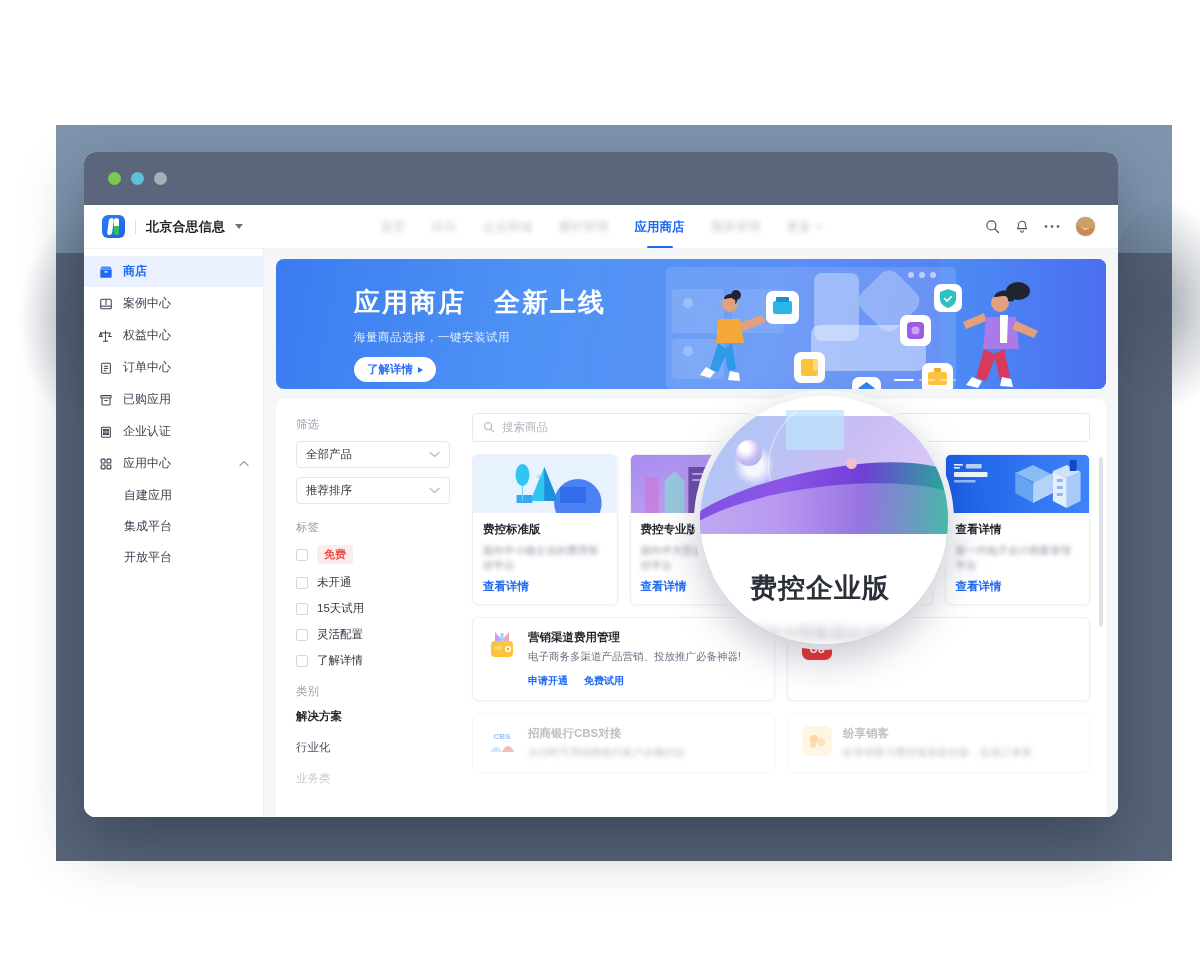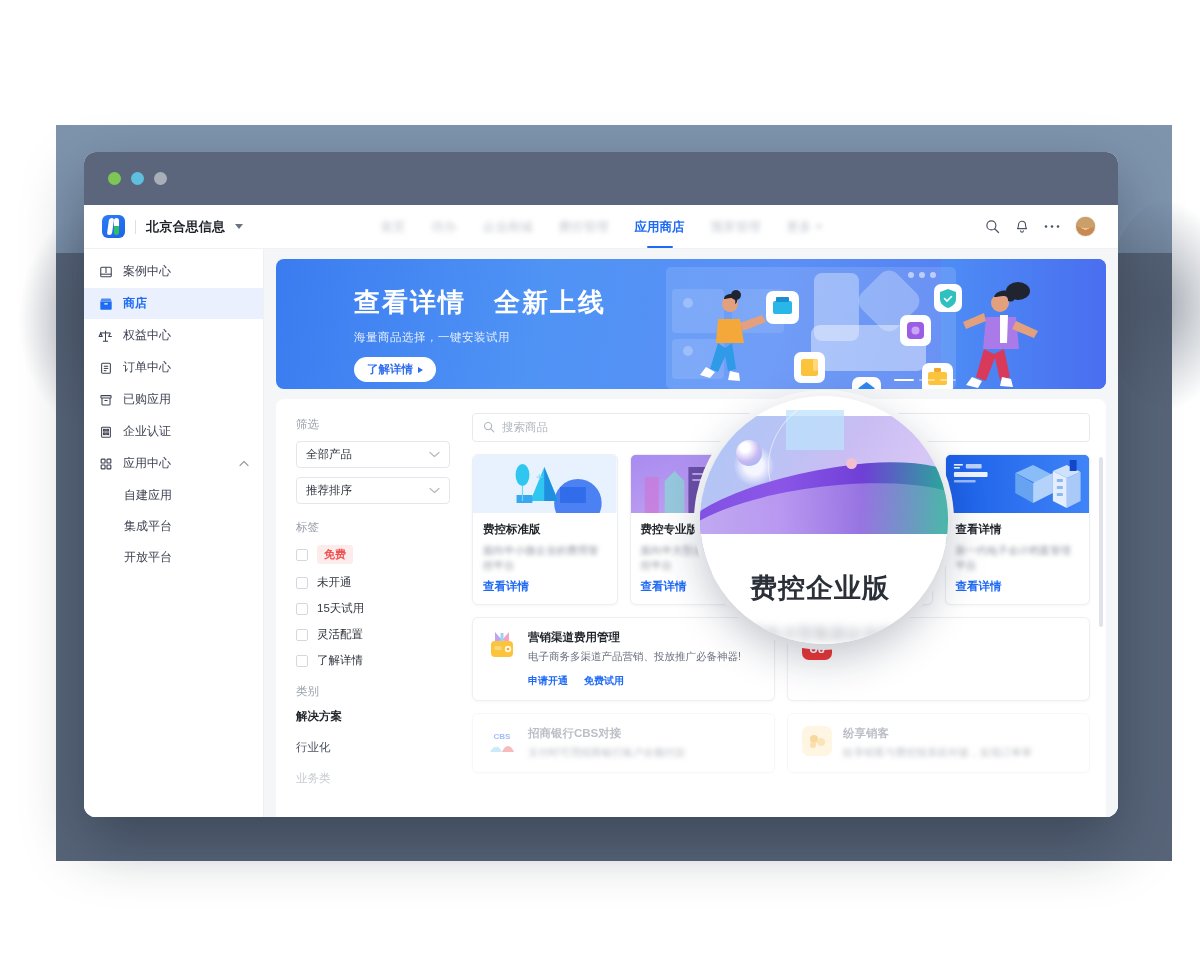--- a/index.html
+++ b/index.html
@@ -337,40 +337,40 @@
             </svg>
         </span>
         <span class="avatar"></span>
       </div>
     </div>
 
     <div class="appbody">
 
       <div class="sidebar">
 
+        <div class="side-item active">
+          <span class="side-icon">
+            <svg width="14" height="14" viewBox="0 0 16 16">
+                <path d="M1.5 5h13v8.5a1 1 0 01-1 1h-11a1 1 0 01-1-1V5z" fill="#1f6af5"></path>
+                <path d="M1.5 5l1.3-3.2h10.4L14.5 5z" fill="#4d8bf8"></path>
+                <rect x="6" y="7" width="4" height="1.6" rx=".6" fill="#fff"></rect>
+              </svg>
+          </span>
+          <span>商店</span>
+        </div>
+
         <div class="side-item">
           <span class="side-icon">
             <svg width="14" height="14" viewBox="0 0 16 16" fill="none" stroke="#3d4352" stroke-width="1.2">
                 <rect x="2" y="2.5" width="12" height="11" rx="1.2"></rect>
                 <line x1="8" y1="2.5" x2="8" y2="9"></line>
                 <line x1="2" y1="10.5" x2="14" y2="10.5"></line>
               </svg>
           </span>
           <span>案例中心</span>
-        </div>
-
-        <div class="side-item active">
-          <span class="side-icon">
-            <svg width="14" height="14" viewBox="0 0 16 16">
-                <path d="M1.5 5h13v8.5a1 1 0 01-1 1h-11a1 1 0 01-1-1V5z" fill="#1f6af5"></path>
-                <path d="M1.5 5l1.3-3.2h10.4L14.5 5z" fill="#4d8bf8"></path>
-                <rect x="6" y="7" width="4" height="1.6" rx=".6" fill="#fff"></rect>
-              </svg>
-          </span>
-          <span>商店</span>
         </div>
 
         <div class="side-item">
           <span class="side-icon">
             <svg width="15" height="14" viewBox="0 0 16 16" fill="none" stroke="#3d4352" stroke-width="1.2">
                 <line x1="8" y1="2" x2="8" y2="14"></line>
                 <line x1="2.5" y1="4.5" x2="13.5" y2="4.5"></line>
                 <path d="M2.5 4.5L.8 8.5h3.4zM13.5 4.5L11.8 8.5h3.4"></path>
                 <line x1="5" y1="14" x2="11" y2="14"></line>
               </svg>
@@ -515,21 +515,21 @@
                 <path d="M318 90l-8 28 10 4 10-26z" fill="#d93a5c"></path>
                 <path d="M338 90l6 28-10 3-6-26z" fill="#d93a5c"></path>
                 <path d="M306 118l-6 8 12 3 4-7z" fill="#fff"></path>
                 <path d="M336 118l-2 9 13 1-2-8z" fill="#fff"></path>
                 <path d="M320 62l-20 8-3-7 21-9z" fill="#e2a07e"></path>
                 <path d="M350 62l22 10-4 7-22-9z" fill="#e2a07e"></path>
               </g>
             </svg>
           </div>
           <div class="banner-text">
-            <div class="banner-title">查看详情　全新上线</div>
+            <div class="banner-title">应用商店　全新上线</div>
             <div class="banner-sub">海量商品选择，一键安装试用</div>
             <div class="banner-btn">
               <span>了解详情</span>
               <span class="tri"></span>
             </div>
           </div>
           <div class="dots">
             <i class="on"></i>
             <i></i>
             <i></i>

